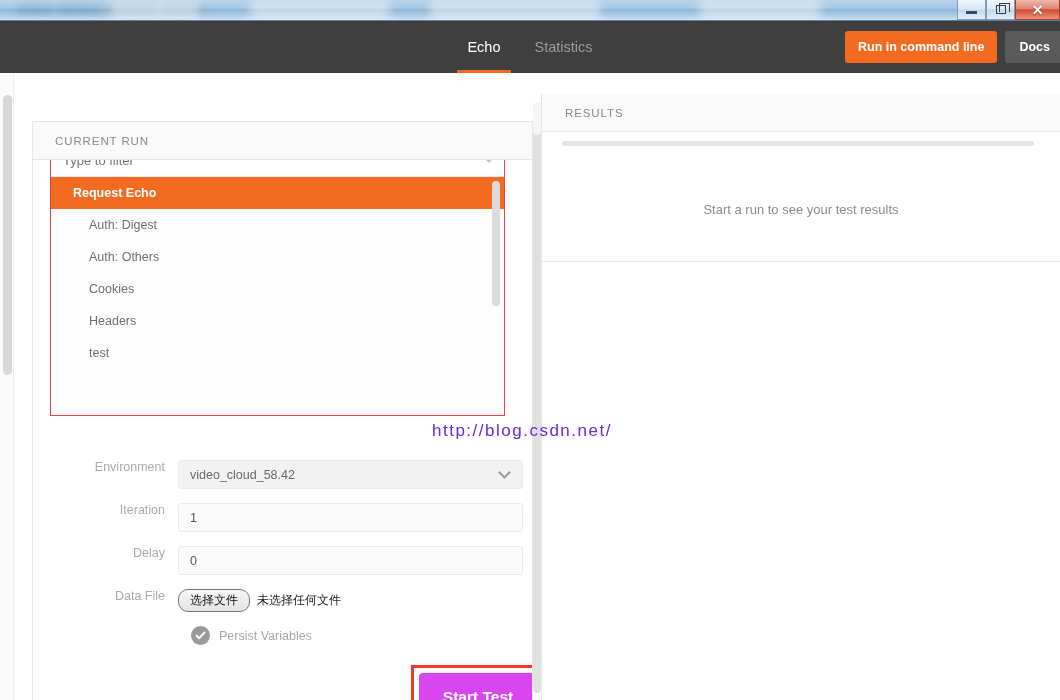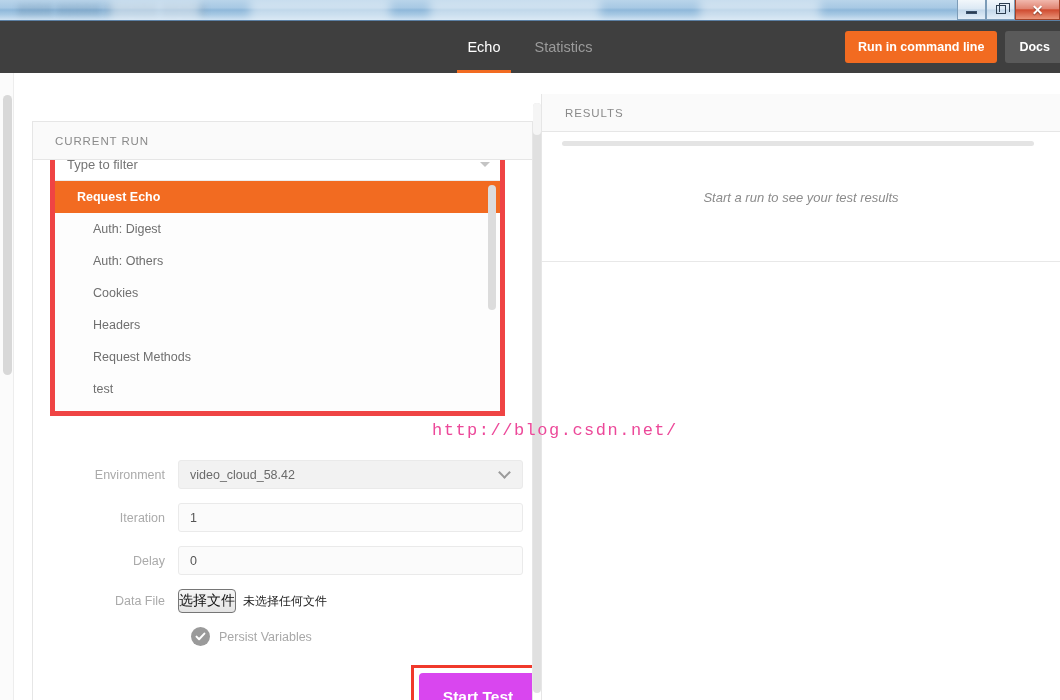--- a/index.html
+++ b/index.html
@@ -106,21 +106,21 @@
     display: flex; align-items: center; padding-left: 22px;
   }
   .panel-head-label {
     font-size: 11.5px; color: #8a8a8a; letter-spacing: .9px;
   }
   #cr-body { position: relative; height: 567px; overflow: hidden; }
 
   
   #coll-box {
     position: absolute; left: 17px; top: -16px; width: 455px; height: 272px;
-    background: #ec4899; border: 5px solid #ef4444; overflow: hidden;
+    background: #ec4899; border: 1px solid #ef4444; overflow: hidden;
   }
   #filter-row {
     height: 32px; display: flex; align-items: center;
     border-bottom: 1px solid #ececec; background: #fff; position: relative;
   }
   #filter-input {
     border: none; outline: none; font-size: 13px; color: #b8b8b8;
     padding-left: 12px; width: 400px; background: transparent;
     font-family: "Liberation Sans", sans-serif;
   }
@@ -140,42 +140,42 @@
   #coll-scroll-track {
     position: absolute; right: 2px; top: 0px; width: 8px; height: 239px; background: transparent;
   }
   #coll-scroll-thumb {
     position: absolute; right: 2px; top: 4px; width: 8px; height: 125px;
     background: #dcdcdc; border-radius: 4px;
   }
 
   
   #formwrap { position: absolute; left: 0; top: 300px; width: 100%; }
-  .frow { display: flex; align-items: center; margin-bottom: 14px; }
+  .frow { display: flex; margin-bottom: 14px; }
   .flabel {
     width: 145px; text-align: right; padding-right: 13px;
     font-size: 12.5px; color: #aaaaaa;
   }
   .fctrl { width: 345px; }
   .sel-env {
     height: 29px; background: #f2f2f2; border: 1px solid #eaeaea; border-radius: 3px;
     display: flex; align-items: center; justify-content: space-between;
     padding: 0 11px; font-size: 12.5px; color: #6a6a6a; cursor: pointer;
   }
   .chev { width: 9px; height: 9px; border-right: 2px solid #9a9a9a; border-bottom: 2px solid #9a9a9a;
           transform: rotate(45deg); margin-top: -4px; margin-right: 2px; }
   .inp {
     height: 29px; width: 100%; background: #fbfbfb; border: 1px solid #eaeaea; border-radius: 3px;
     font-size: 12.5px; color: #555; padding: 0 11px; outline: none;
     font-family: "Liberation Sans", sans-serif;
   }
   .filewrap { display: flex; align-items: center; gap: 7px; }
   .fake-file-btn {
     border: 1px solid #767676; background: linear-gradient(to bottom,#f6f6f6,#e4e4e4);
-    font-size: 14px; color: #111; padding: 2px 0; border-radius: 4px;
+    font-size: 12px; color: #111; padding: 2px 11px; border-radius: 10px;
     font-family: "Liberation Sans", sans-serif; cursor: pointer;
   }
   .file-status { font-size: 12px; color: #222; }
   .persist-row { display: flex; align-items: center; margin-top: 4px; }
   .persist-spacer { width: 145px; }
   .chk {
     width: 19px; height: 19px; border-radius: 50%; background: #9a9a9a;
     display: flex; align-items: center; justify-content: center; cursor: pointer;
     margin-right: 9px; margin-left: 13px;
   }
@@ -214,30 +214,30 @@
   #res-head {
     height: 38px; background: #fafafa; border-bottom: 1px solid #e6e6e6;
     display: flex; align-items: center; padding-left: 23px;
   }
   #res-body { position: relative; height: 130px; border-bottom: 1px solid #e8e8e8; }
   #res-progress {
     position: absolute; left: 20px; top: 9px; width: 472px; height: 5px;
     background: #e4e4e4; border-radius: 3px;
   }
   #res-empty {
-    position: absolute; left: 0; top: 0; width: 100%; height: 130px;
+    position: absolute; left: 0; top: 12px; width: 100%; height: 130px;
     display: flex; align-items: center; justify-content: center;
-    font-size: 13px; color: #8b8b8b; font-style: italic;
+    font-size: 13px; color: #8b8b8b;
   }
 
   
   #watermark {
     position: absolute; left: 432px; top: 348px; z-index: 60;
-    font-family: Liberation Mono, monospace; font-size: 17px;
-    color: #ec4899; letter-spacing: 1.5px; pointer-events: none;
+    font-family: Liberation Sans, sans-serif; font-size: 17px;
+    color: #6d28d9; letter-spacing: 1.5px; pointer-events: none;
   }
 </style>
 </head>
 <body>
 
 <div id="titlebar">
   <div class="blurtext">▒▒▒▒  ▒▒▒▒▒ ▒▒▒▒▒▒   ▒▒▒▒▒</div>
   <div class="smear" style="left:110px;width:90px;"></div>
   <div class="smear" style="left:250px;width:140px;"></div>
   <div class="smear" style="left:430px;width:170px;"></div>
@@ -283,21 +283,20 @@
         <div id="filter-row">
           <input id="filter-input" type="text" placeholder="Type to filter" style="">
           <div id="filter-caret"></div>
         </div>
         <div id="coll-list">
           <div class="coll-item selected">Request Echo</div>
           <div class="coll-item">Auth: Digest</div>
           <div class="coll-item">Auth: Others</div>
           <div class="coll-item">Cookies</div>
           <div class="coll-item">Headers</div>
-          <div class="coll-item">Request Methods</div>
           <div class="coll-item">test</div>
           <div id="coll-scroll-track">
             <div id="coll-scroll-thumb"></div>
           </div>
         </div>
       </div>
 
       <div id="formwrap">
 
         <div class="frow">

